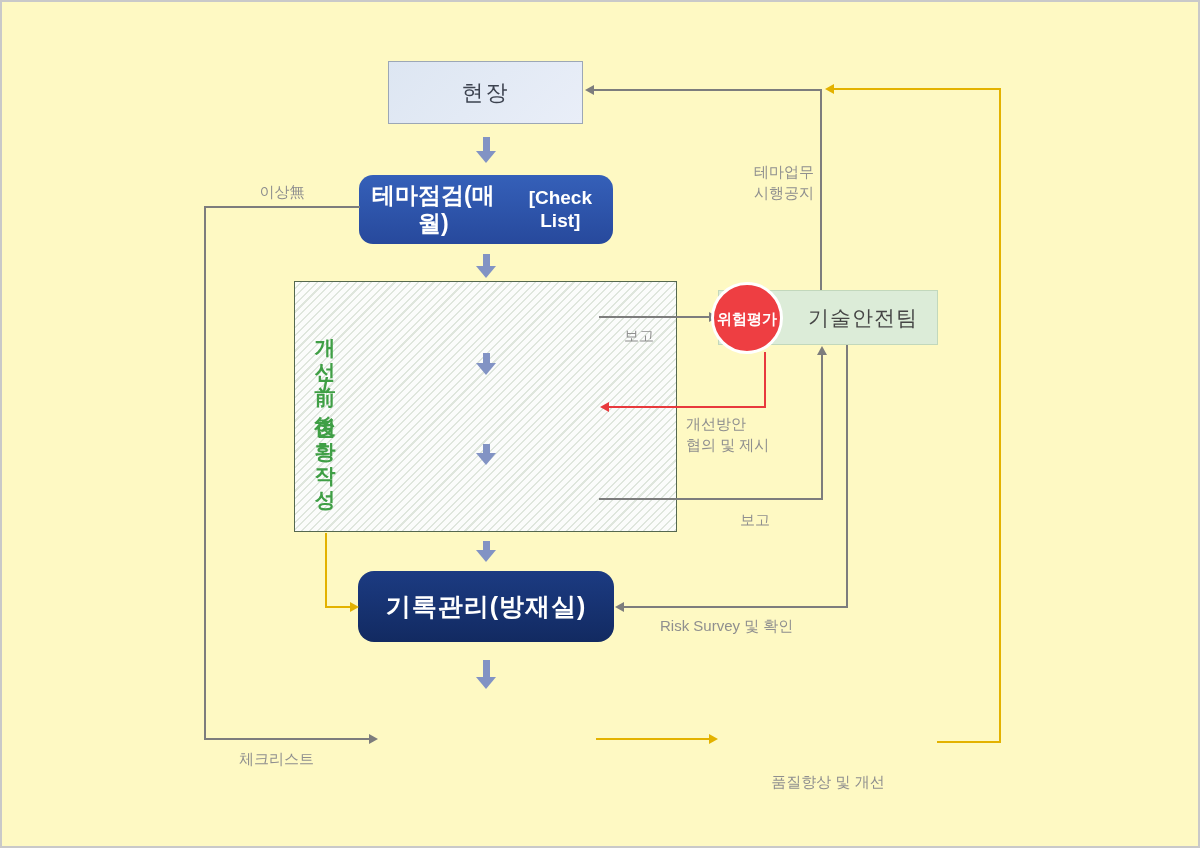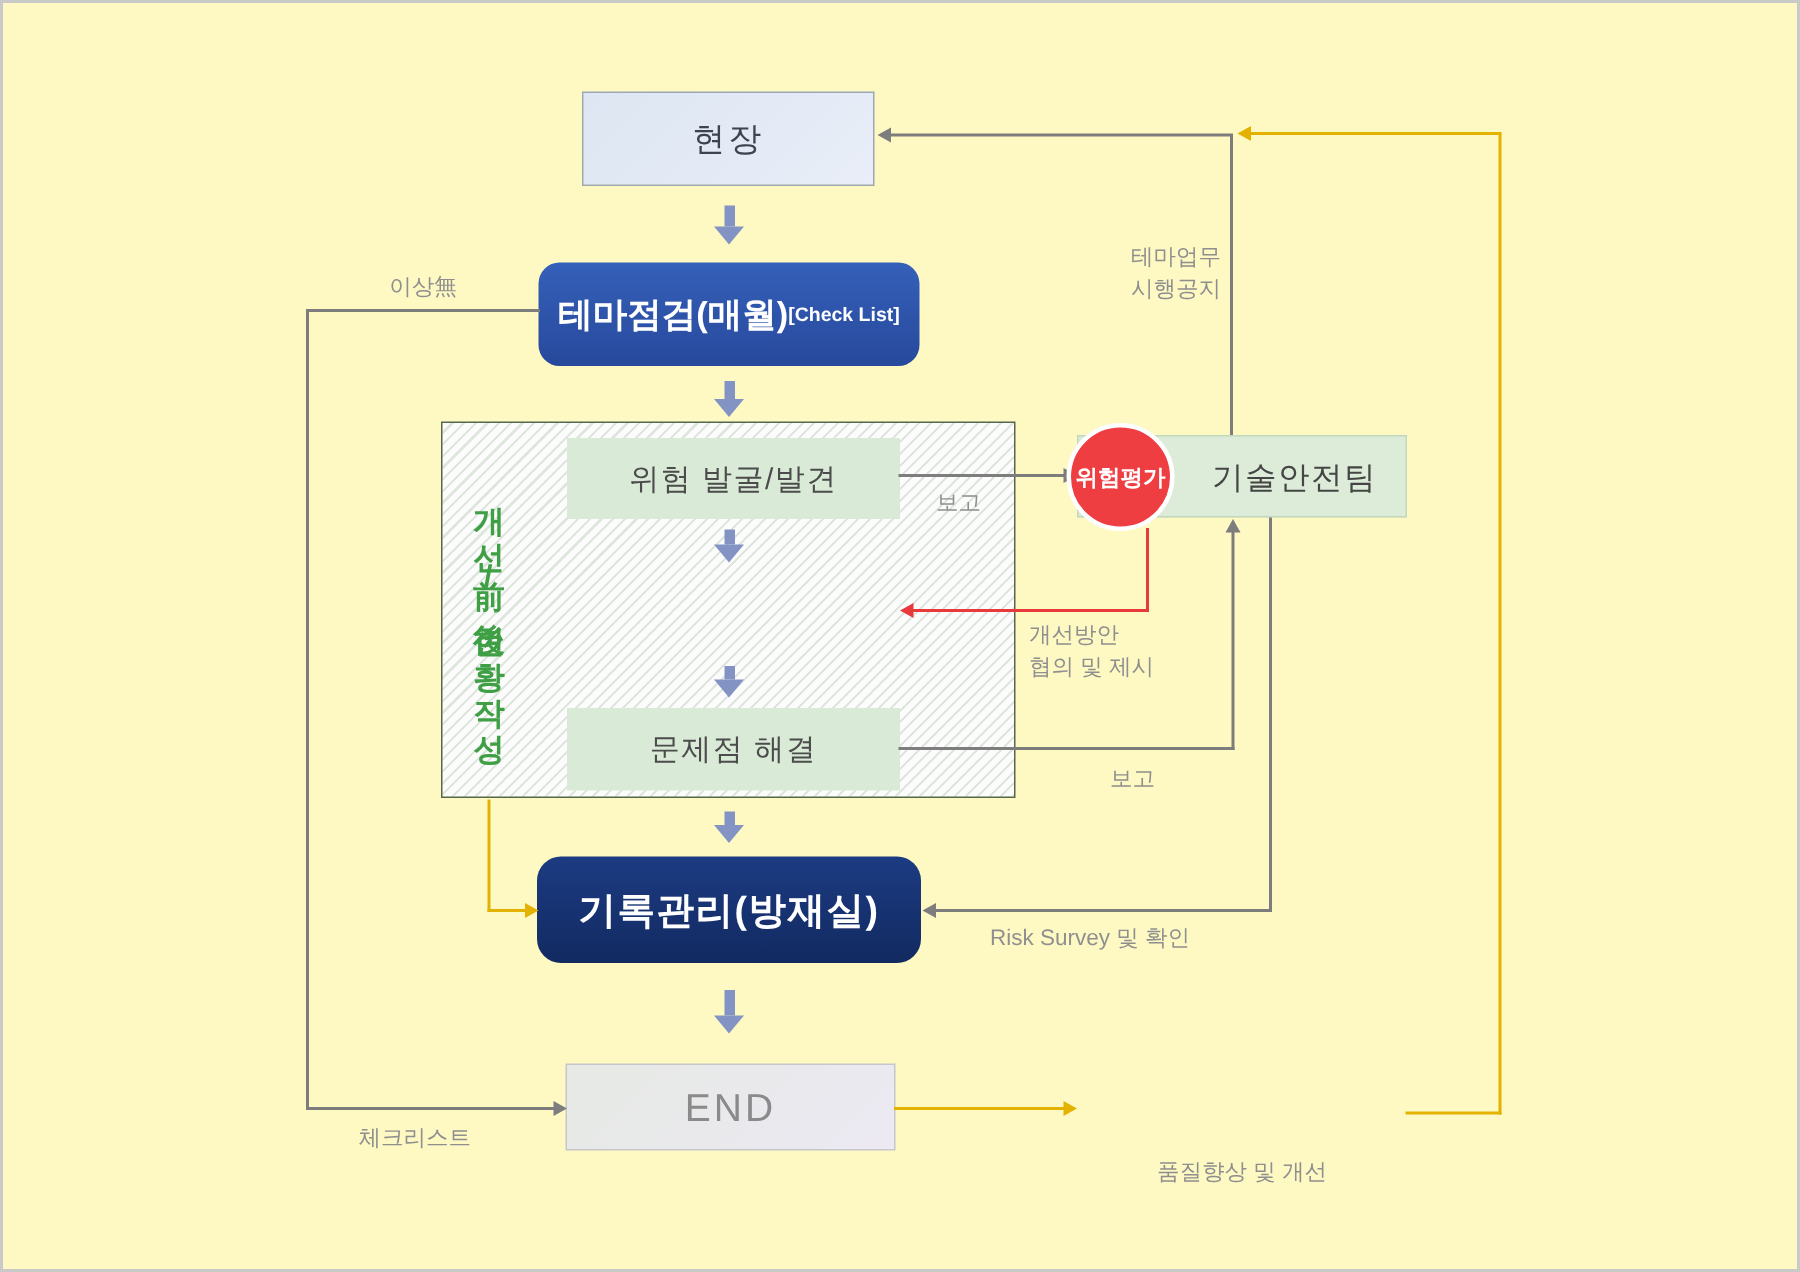--- a/index.html
+++ b/index.html
@@ -18,21 +18,21 @@
     left:386px;top:59px;width:195px;height:63px;
     background:linear-gradient(135deg,#dde6f2 0%,#e9eef8 100%);
     border:1px solid #9ca7b6;color:#3d4350;font-size:22px;letter-spacing:2px;
   }
   .theme{
     left:357px;top:173px;width:254px;height:69px;border-radius:14px;
     background:linear-gradient(180deg,#3560b9 0%,#27499c 100%);
     color:#fff;flex-direction:row;line-height:1.2;
   }
   .theme .t1{font-size:23px;font-weight:bold;}
-  .theme .t2{font-size:13px;font-weight:bold;}
+  .theme .t2{font-size:19px;font-weight:bold;}
   .stage-container{
     left:292px;top:279px;width:383px;height:251px;
     background:repeating-linear-gradient(135deg,#fbfcfb 0px,#fbfcfb 4px,#dfe6dd 4px,#dfe6dd 5.5px);
     border:1px solid #55684f;
   }
   .vlabel{
     position:absolute;left:13px;top:12px;height:232px;
     writing-mode:vertical-rl;text-orientation:upright;
     color:#3f9f45;font-weight:bold;font-size:21px;letter-spacing:3px;line-height:34px;
   }
@@ -100,43 +100,34 @@
     <span>현장</span>
   </div>
 
   <div class="box theme">
     <span class="t1">테마점검(매월)</span>
     <span class="t2">[Check List]</span>
   </div>
 
   <div class="box stage-container">
     <span class="vlabel">개선前/後현황작성</span>
-    <div class="gbox g1">
-      <span>위험 발굴/발견</span>
-    </div>
-    <div class="gbox g3">
-      <span>문제점 해결</span>
-    </div>
   </div>
 
   <div class="box team">
     <span>기술안전팀</span>
   </div>
   <div class="badge">
     <span>위험</span>
     <span>평가</span>
   </div>
 
   <div class="box record">
     <span>기록관리(방재실)</span>
   </div>
 
-  <div class="box endbox">
-    <span>END</span>
-  </div>
 
 
   <div class="flow-arrow" style="top:135px">
     <div class="stem" style="height:14px"></div>
     <div class="head"></div>
   </div>
   <div class="flow-arrow" style="top:252px">
     <div class="stem" style="height:12px"></div>
     <div class="head"></div>
   </div>

